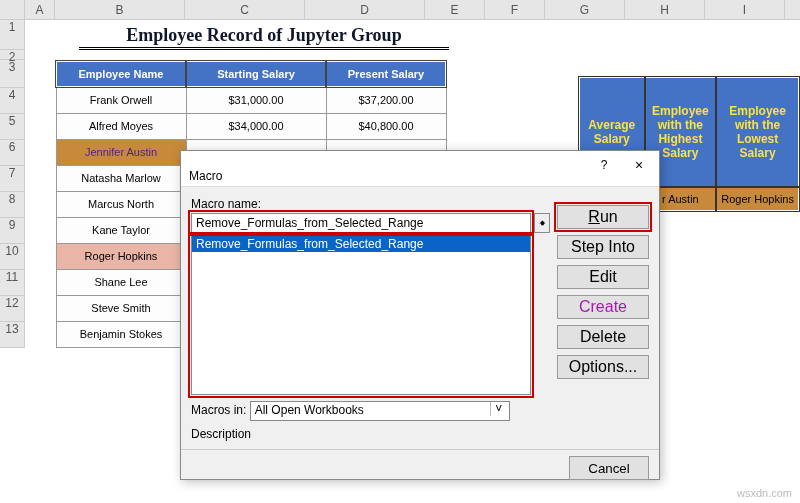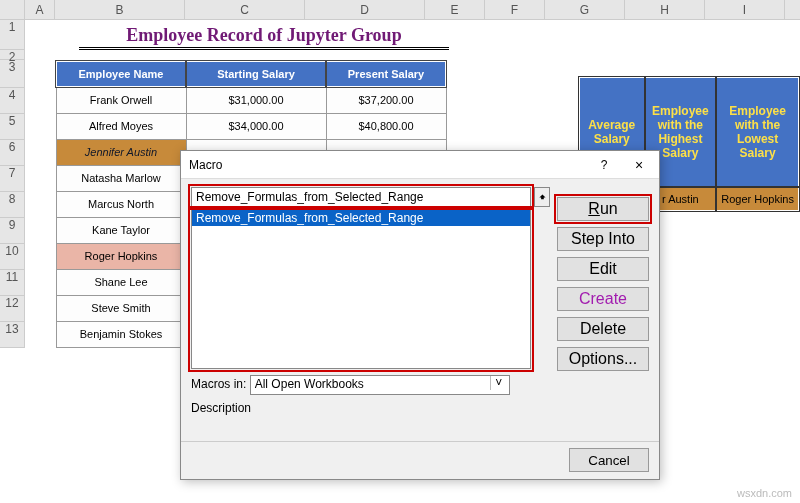--- a/index.html
+++ b/index.html
@@ -51,21 +51,21 @@
   .title {
     position: absolute;
     left: 54px; top: 0;
     width: 370px; height: 30px;
     font-family: Georgia, serif;
     font-weight: bold;
     font-size: 18px;
     text-align: center;
     line-height: 30px;
     border-bottom: 3px double #000;
-    color: #701a75;
+    color: #0f172a;
   }
   table.data {
     position: absolute;
     border-collapse: collapse;
   }
   table.data th, table.data td {
     border: 1px solid #999;
     padding: 0 6px;
     height: 26px;
     text-align: center;
@@ -75,21 +75,21 @@
   table.data th {
     background: #4472c4;
     color: #fff;
     font-weight: bold;
     border: 2px solid #fff;
     outline: 1px solid #444;
   }
   table.data td {
     background: #fdfdfd;
   }
-  .orange { background: #c78a3a !important; color:#0f172a;font-style:italic; }
+  .orange { background: #c78a3a !important; color:#4c1d95; }
   .pink   { background: #eab5a7 !important; }
   
   
   table.summary {
     position: absolute;
     left: 553px;
     top: 56px;
     border-collapse: collapse;
   }
   table.summary th, table.summary td {
@@ -121,23 +121,23 @@
     left: 180px;
     top: 150px;
     width: 480px;
     height: 330px;
     background: #f0f0f0;
     border: 1px solid #888;
     box-shadow: 2px 2px 10px rgba(0,0,0,0.25);
     font-size: 12px;
   }
   .dlg-title {
-    height: 28px;
+    height: 36px;
     line-height: 28px;
-    padding: 0 8px;
+    padding: 11px 8px;
     background: #fff;
     position: relative;
     border-bottom: 1px solid #ddd;
   }
   .dlg-close {
     position: absolute;
     right: 0; top: 0;
     width: 40px; height: 28px;
     text-align: center;
     line-height: 28px;
@@ -362,20 +362,21 @@
   </div>
 </div>
 
 <div class="dialog">
   <div class="dlg-title">
     <span>Macro</span>
     <span class="dlg-help">?</span>
     <span class="dlg-close">×</span>
   </div>
   <div class="dlg-body">
+    <span class="lbl">Macro name:</span>
     <input class="macro-input" value="Remove_Formulas_from_Selected_Range" style="">
     <span class="spin">🠹</span>
     <div class="macro-list">
       <div class="sel">Remove_Formulas_from_Selected_Range</div>
     </div>
 
     <div class="btncol">
       <button class="hl"><u>R</u>un</button>
       <button>Step Into</button>
       <button>Edit</button>

